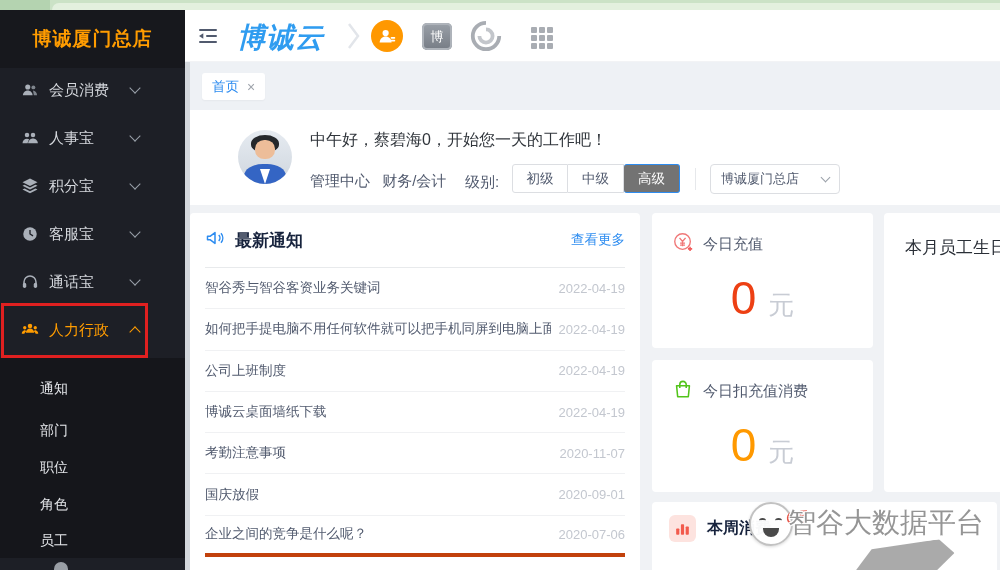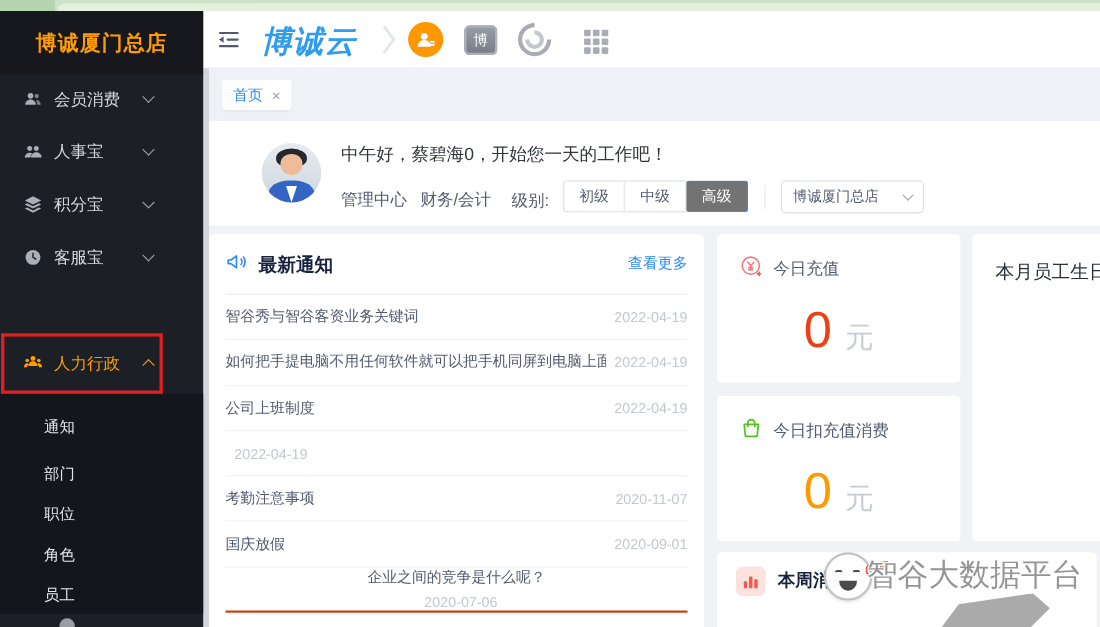--- a/index.html
+++ b/index.html
@@ -68,21 +68,21 @@
   .store-select .sel-text { font-size:13px; color:#515a6e; flex:1; }
   .sel-chev { width:7px; height:7px; border-right:1.3px solid #9aa0a9; border-bottom:1.3px solid #9aa0a9; transform:rotate(45deg); margin-top:-3px; }
 
   
   .notice-card { position:absolute; left:190px; top:213px; width:450px; height:360px; background:#fff; border-radius:4px 4px 0 0; }
   .notice-header { height:54px; display:flex; align-items:center; padding:0 15px; }
   .notice-title { font-size:17px; font-weight:bold; color:#17233d; margin-left:10px; flex:1; }
   .notice-more { font-size:13.5px; color:#2d8cf0; cursor:pointer; }
   .notice-divider { height:1px; background:#e8eaec; margin:0 15px; }
   .notice-row { height:41.3px; display:flex; align-items:center; justify-content:space-between; margin:0 15px; border-bottom:1px solid #f0f1f3; cursor:pointer; }
-  .notice-row:last-child { border-bottom:2px solid #c2410c;flex-direction:column; }
+  .notice-row:last-child { border-bottom:4px solid #c2410c; }
   .n-title { font-size:13.5px; color:#515a6e; white-space:nowrap; overflow:hidden; flex:1; }
   .n-date { font-size:13px; color:#c3c7cf; margin-left:8px; white-space:nowrap; }
 
   
   .stat-card { position:absolute; left:652px; width:221px; background:#fff; border-radius:4px; }
   .stat-card.c1 { top:213px; height:135px; }
   .stat-card.c2 { top:360px; height:132px; }
   .stat-head { display:flex; align-items:center; padding:18px 0 0 20px; }
   .stat-title { font-size:15px; color:#515a6e; margin-left:9px; }
   .stat-value { display:flex; align-items:baseline; justify-content:center; margin-top:14px; }
@@ -171,20 +171,31 @@
       <span class="mi-icon">
         <svg viewBox="0 0 24 24">
             <circle cx="12" cy="12" r="9" fill="currentColor"></circle>
             <path d="M12 6.5V12l4 2.5" stroke="#1d1f26" stroke-width="1.8" fill="none"></path>
           </svg>
       </span>
       <span class="mi-label">客服宝</span>
       <span class="chev"></span>
     </div>
 
+    <div class="menu-item" style="top:248px">
+      <span class="mi-icon">
+        <svg viewBox="0 0 24 24" fill="none" stroke="currentColor" stroke-width="2">
+            <path d="M4 15v-3a8 8 0 0 1 16 0v3"></path>
+            <rect x="2.5" y="13" width="4.5" height="7" rx="2.2" fill="currentColor" stroke="none"></rect>
+            <rect x="17" y="13" width="4.5" height="7" rx="2.2" fill="currentColor" stroke="none"></rect>
+          </svg>
+      </span>
+      <span class="mi-label">通话宝</span>
+      <span class="chev"></span>
+    </div>
 
     <div class="menu-item active" style="top:296px">
       <span class="mi-icon">
         <svg viewBox="0 0 24 24" fill="currentColor">
             <circle cx="12" cy="6.5" r="3"></circle>
             <path d="M6.5 15.5c0-3 2.5-5.5 5.5-5.5s5.5 2.5 5.5 5.5z"></path>
             <circle cx="5" cy="9" r="2.2"></circle>
             <path d="M1 17c0-2.6 1.9-4.7 4.4-5 .4.7 1 1.3 1.8 1.7-1.4.9-2.4 2-2.7 3.3z"></path>
             <circle cx="19" cy="9" r="2.2"></circle>
             <path d="M23 17c0-2.6-1.9-4.7-4.4-5-.4.7-1 1.3-1.8 1.7 1.4.9 2.4 2 2.7 3.3z"></path>
@@ -301,20 +312,21 @@
     </div>
     <div class="notice-row">
       <span class="n-title">如何把手提电脑不用任何软件就可以把手机同屏到电脑上面</span>
       <span class="n-date">2022-04-19</span>
     </div>
     <div class="notice-row">
       <span class="n-title">公司上班制度</span>
       <span class="n-date">2022-04-19</span>
     </div>
     <div class="notice-row">
+      <span class="n-title">博诚云桌面墙纸下载</span>
       <span class="n-date">2022-04-19</span>
     </div>
     <div class="notice-row">
       <span class="n-title">考勤注意事项</span>
       <span class="n-date">2020-11-07</span>
     </div>
     <div class="notice-row">
       <span class="n-title">国庆放假</span>
       <span class="n-date">2020-09-01</span>
     </div>

